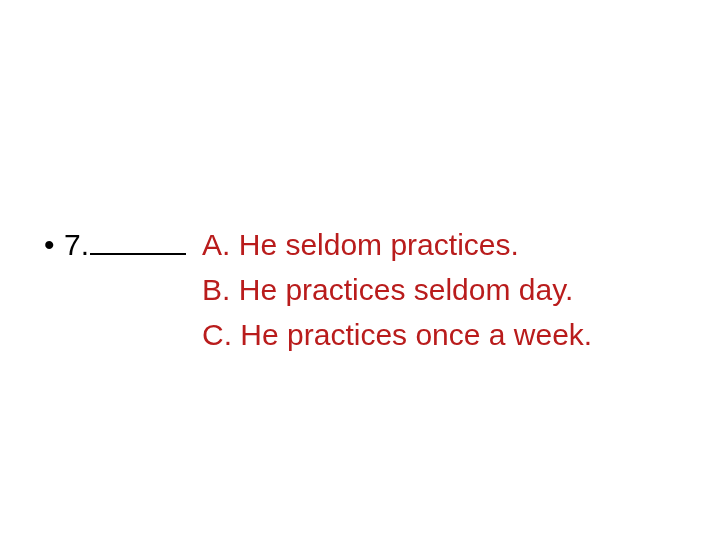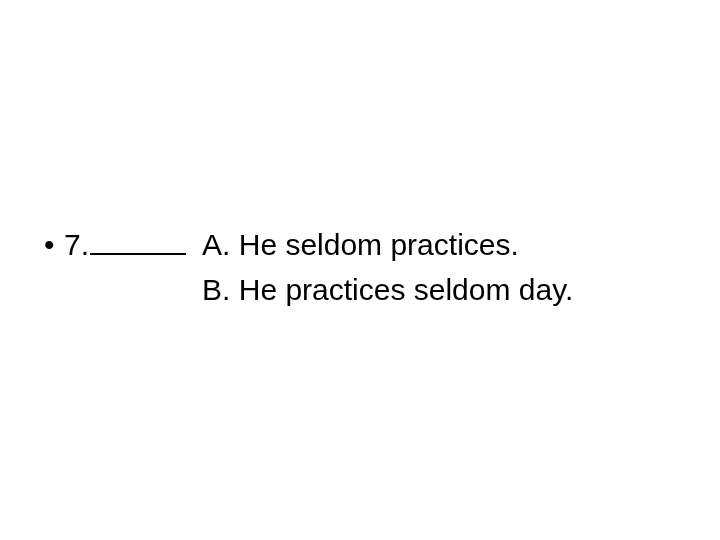--- a/index.html
+++ b/index.html
@@ -68,21 +68,21 @@
     width: 16px;
   }
 
   .options {
     flex: 0 0 auto;
   }
 
   .option-line {
     font-size: 30px;
     line-height: 45px;
-    color: #000000;
+    color: #b91c1c;
     white-space: nowrap;
   }
 </style>
 </head>
 <body>
 
 <div id="slide">
 
   <div class="question-block">
 
@@ -90,18 +90,19 @@
 
     <div class="question-body">
 
       <span class="stem"><span>7.</span><span class="blank"></span></span>
 
       <span class="answer-gap"></span>
 
       <div class="options">
         <div class="option-line">A. He seldom practices.</div>
         <div class="option-line">B. He practices seldom day.</div>
+        <div class="option-line">C. He practices once a week.</div>
       </div>
 
     </div>
   </div>
 
 </div>
 
 </body></html>

